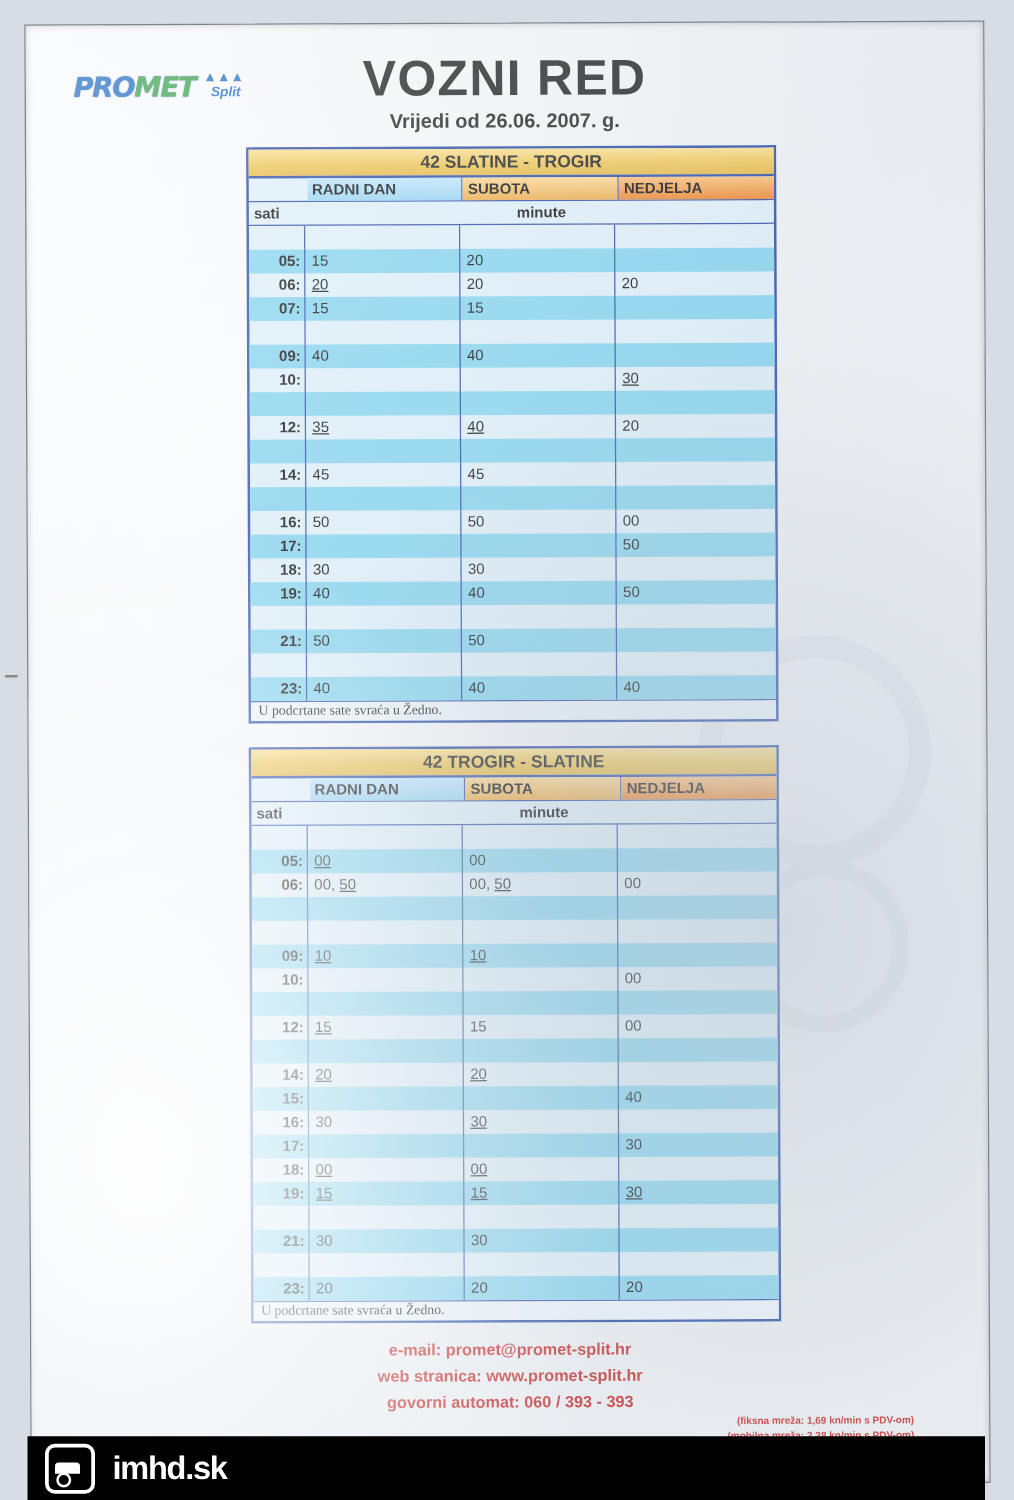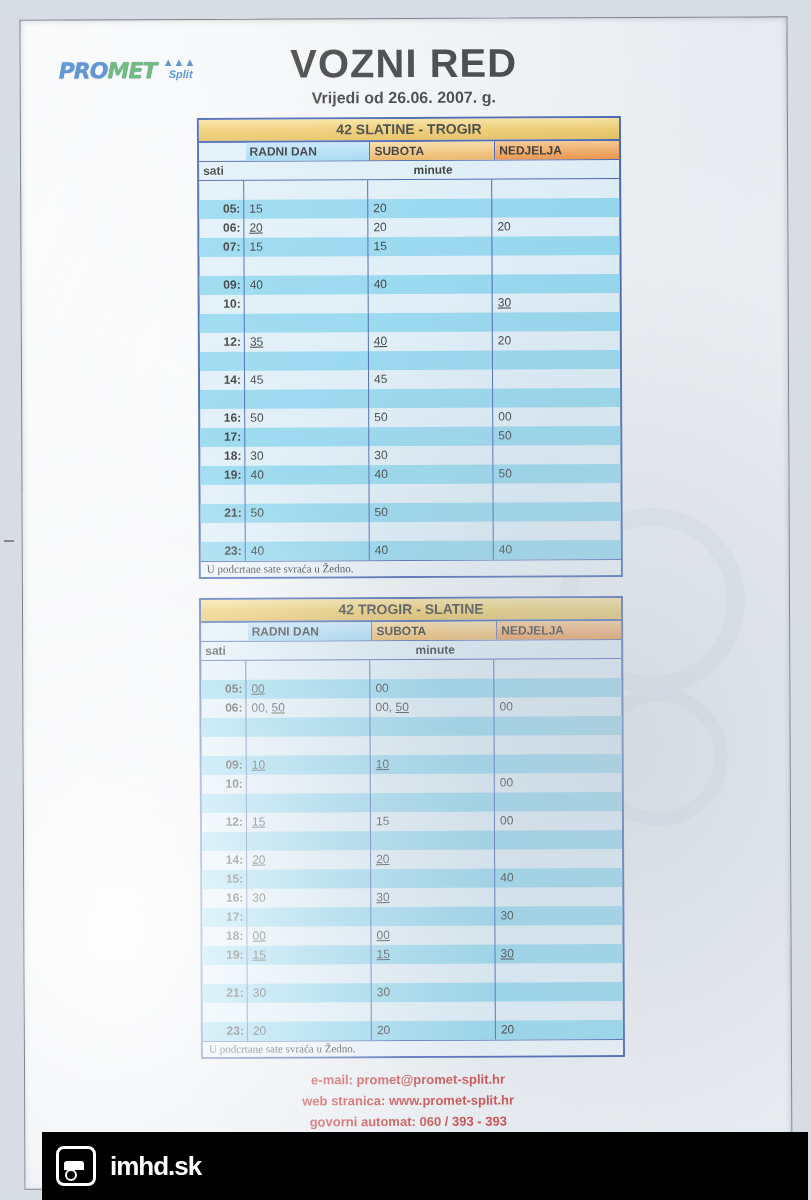--- a/index.html
+++ b/index.html
@@ -121,22 +121,22 @@
   }
   
   .wm{
     position:absolute;right:40px;top:430px;width:220px;height:400px;
     opacity:.12;
   }
   .wm .c1{position:absolute;left:30px;top:60px;width:150px;height:150px;border:18px solid #9aa6b4;border-radius:50%;}
   .wm .c2{position:absolute;left:60px;top:240px;width:110px;height:110px;border:14px solid #9aa6b4;border-radius:50%;}
   
   .banner{
-    position:absolute;left:22px;bottom:0;width:766px;height:68px;
-    background:#000;color:#fff;display:flex;align-items:center;margin-left:20px;
+    position:absolute;left:22px;bottom:0;width:766px;height:51px;
+    background:#000;color:#fff;display:flex;align-items:center;
   }
   .banner .badge{
     width:34px;height:34px;border:3px solid #fff;border-radius:8px;margin-left:14px;
     position:relative;
   }
   .banner .badge:before{
     content:"";position:absolute;left:5px;top:12px;width:20px;height:9px;background:#fff;border-radius:3px 3px 0 0;
   }
   .banner .badge:after{
     content:"";position:absolute;left:6px;top:20px;width:8px;height:8px;border:2px solid #fff;border-radius:50%;

